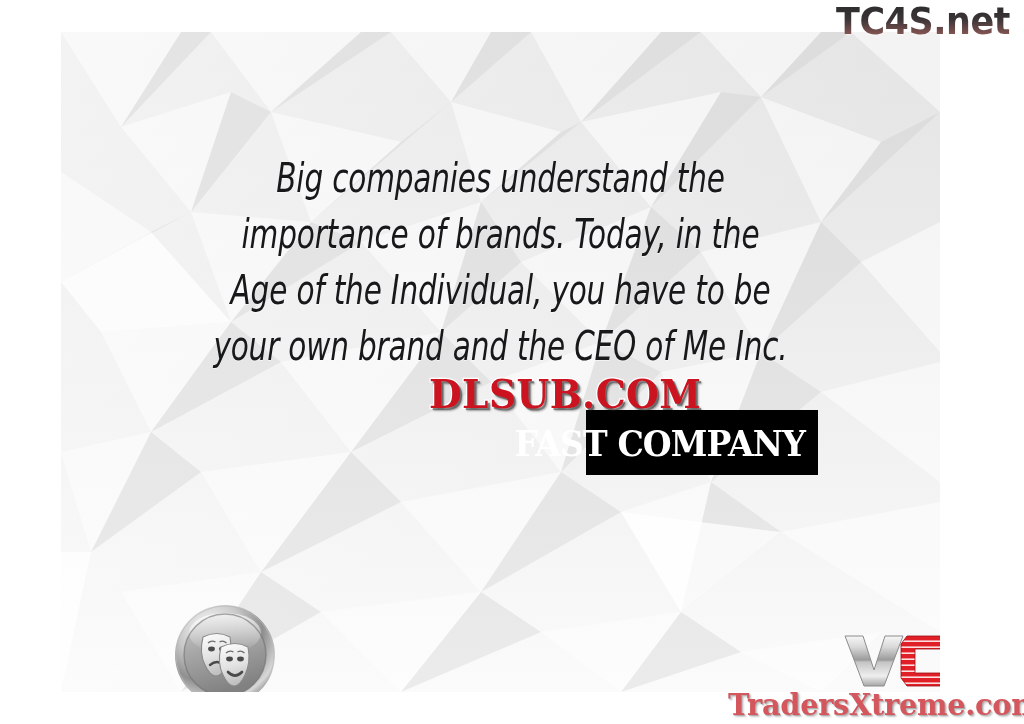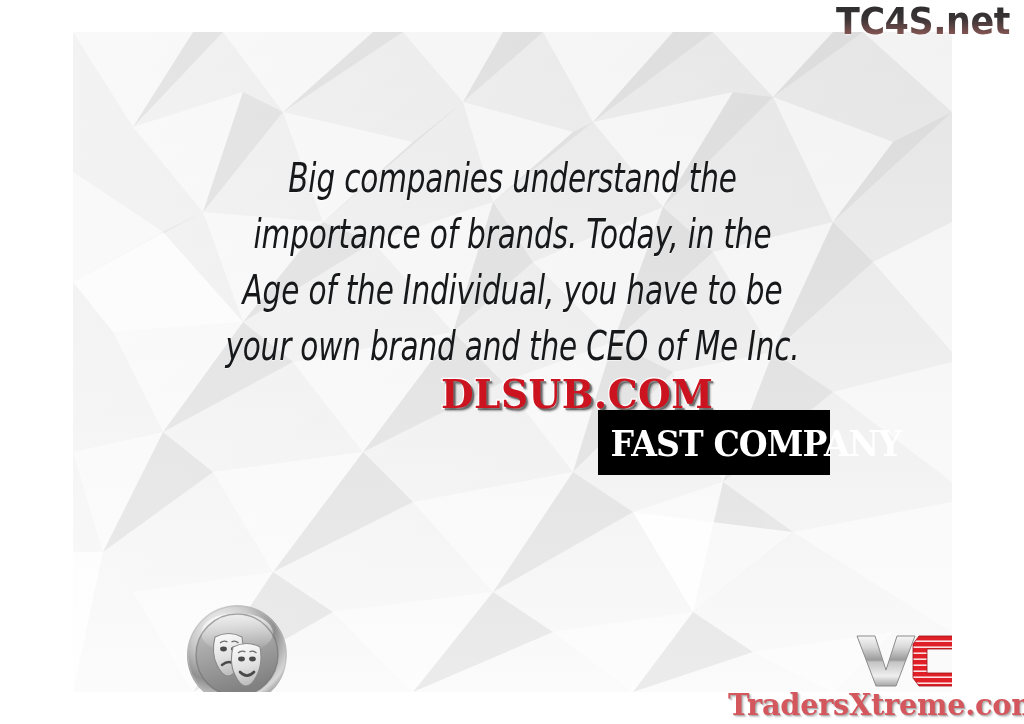--- a/index.html
+++ b/index.html
@@ -11,21 +11,21 @@
     width: 1024px;
     height: 724px;
     position: relative;
     overflow: hidden;
     font-family: "Liberation Sans", sans-serif;
   }
 
   
   #slide {
     position: absolute;
-    left: 73px;
+    left: 61px;
     top: 32px;
     width: 879px;
     height: 660px;
     overflow: hidden;
     background:
       linear-gradient(135deg, rgba(255,255,255,0.55) 0%, rgba(255,255,255,0) 60%),
       linear-gradient(to bottom, #e4e4e4 0%, #ececec 40%, #f4f4f4 72%, #fbfbfb 100%);
   }
 
   
@@ -79,21 +79,21 @@
   
   #fastco {
     position: absolute;
     left: 525px;
     top: 378px;
     width: 232px;
     height: 65px;
     background: #000000;
     display: flex;
     align-items: center;
-    justify-content: flex-start;
+    justify-content: flex-end;
   }
   #fastco-wordmark {
     font-family: "DejaVu Serif", "Liberation Serif", serif;
     font-weight: bold;
     font-size: 36px;
     color: #ffffff;
     letter-spacing: -1px;
     transform: scaleX(0.92);
     line-height: 1;
     white-space: nowrap;

